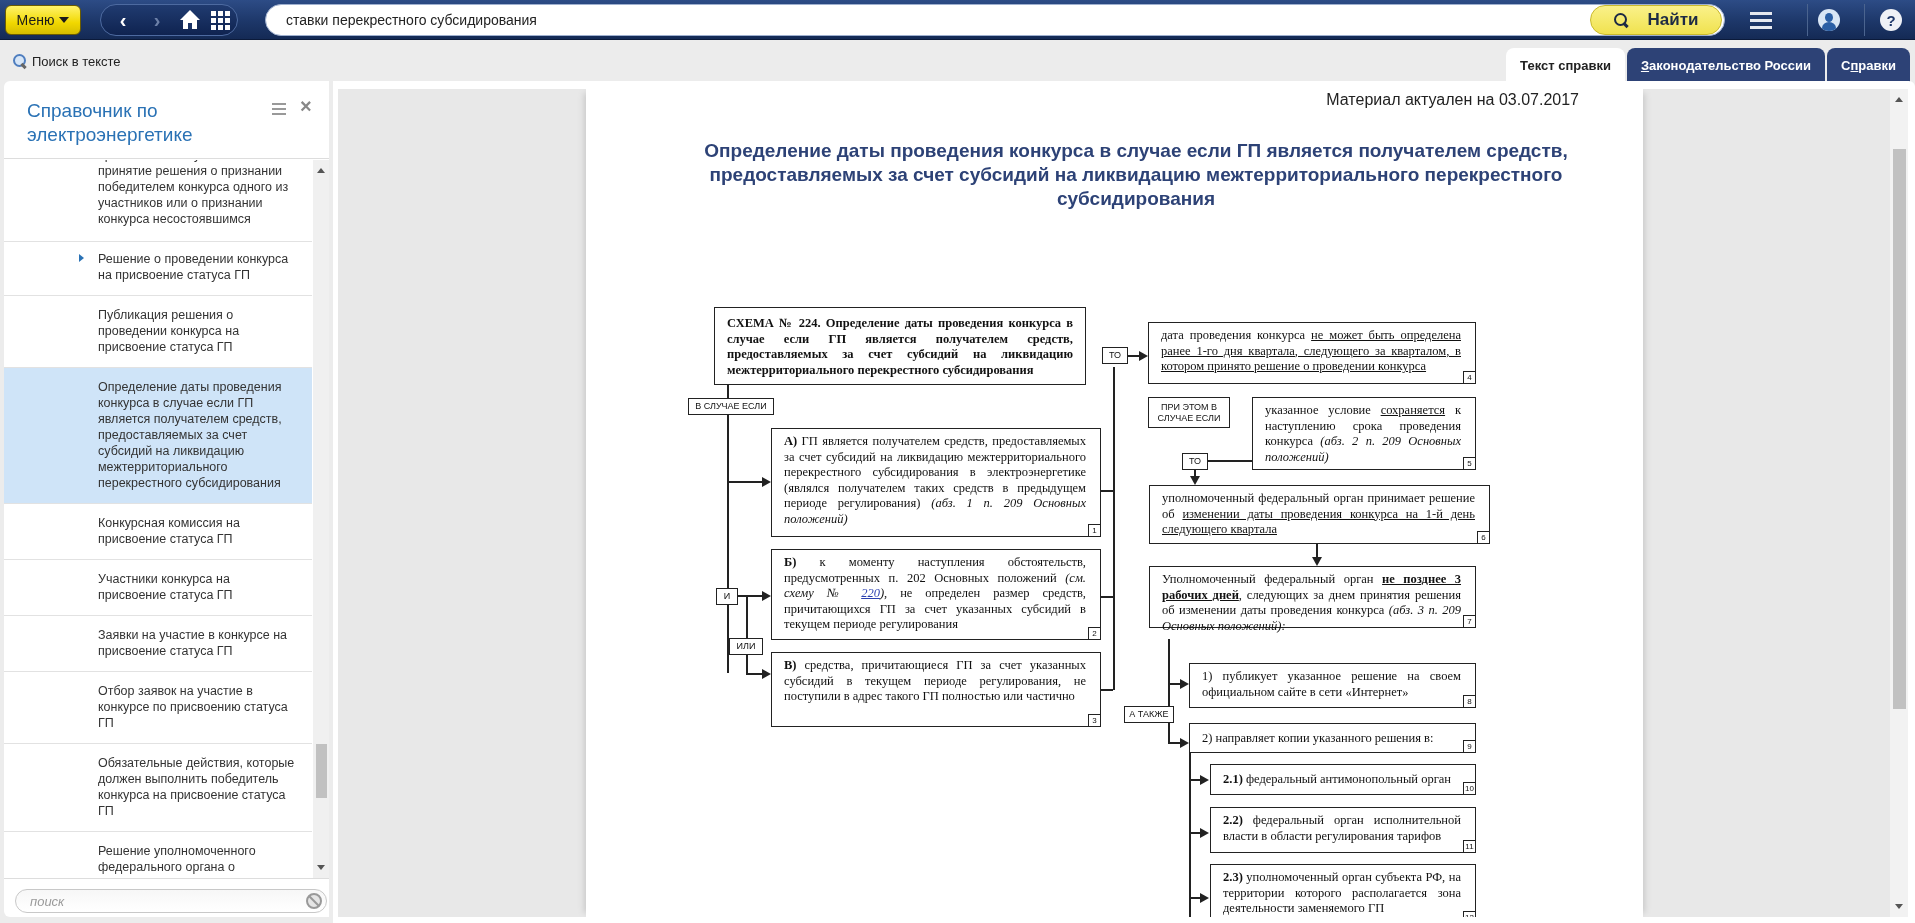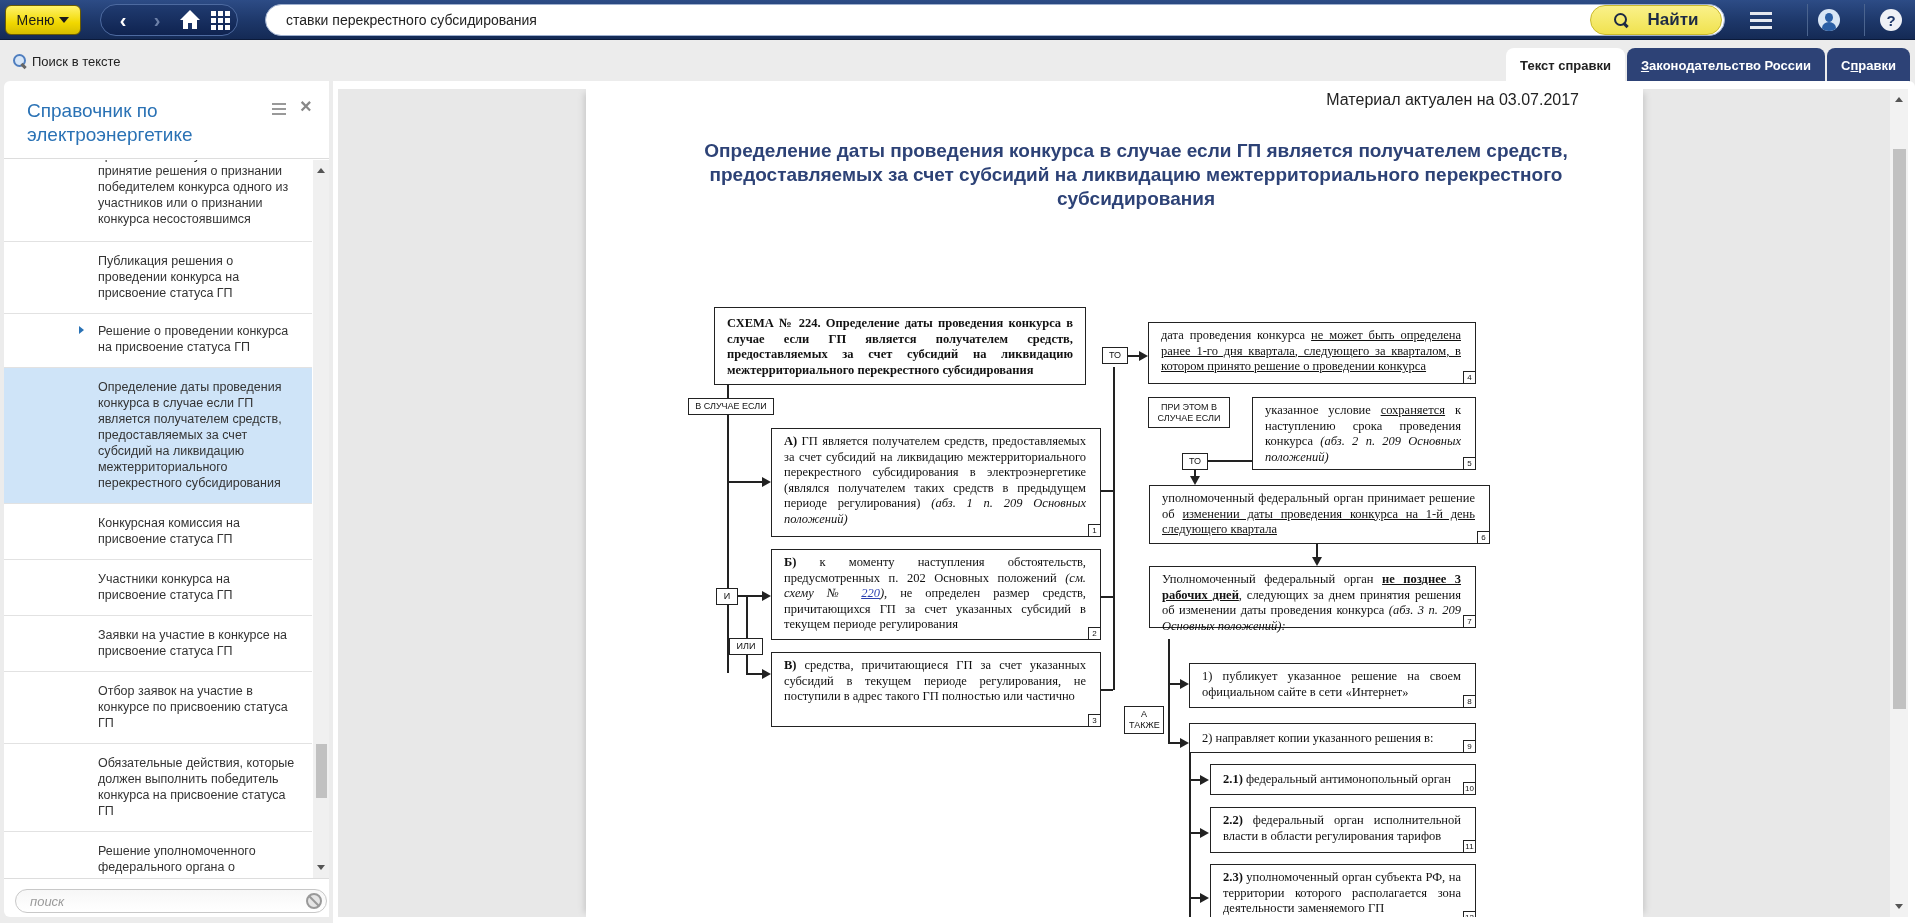--- a/index.html
+++ b/index.html
@@ -186,26 +186,26 @@
         <i></i>
         <i></i>
         <i></i>
       </div>
     <div class="sb-close">×</div>
   </div>
   <div class="sb-list">
     <div class="sb-item" style="margin-top:-13px; padding-top:0; padding-bottom:14px;">
       <span>присвоение статуса ГП и принятие решения о признании победителем конкурса одного из участников или о признании конкурса несостоявшимся</span>
     </div>
-    <div class="sb-item" style="padding-top:11px; padding-bottom:12px;">
-      <span>Публикация решения о проведении конкурса на присвоение статуса ГП</span>
-    </div>
     <div class="sb-item" style="padding-top:9px; padding-bottom:12px;">
       <span class="arrow"></span>
       <span>Решение о проведении конкурса на присвоение статуса ГП</span>
+    </div>
+    <div class="sb-item" style="padding-top:11px; padding-bottom:12px;">
+      <span>Публикация решения о проведении конкурса на присвоение статуса ГП</span>
     </div>
     <div class="sb-item sel" style="padding-top:11px; padding-bottom:12px;">
       <span>Определение даты проведения конкурса в случае если ГП является получателем средств, предоставляемых за счет субсидий на ликвидацию межтерриториального перекрестного субсидирования</span>
     </div>
     <div class="sb-item" style="padding-top:11px; padding-bottom:12px;">
       <span>Конкурсная комиссия на присвоение статуса ГП</span>
     </div>
     <div class="sb-item" style="padding-top:11px; padding-bottom:12px;">
       <span>Участники конкурса на присвоение статуса ГП</span>
     </div>
@@ -309,21 +309,21 @@
         </div>
         <div class="ln" style="left:730px; top:455px; width:1.5px; height:14px;"></div>
         <div class="arr d" style="left:726px; top:468px;"></div>
 
         <div class="box" style="left:563px; top:477px; width:327px; height:62px;">
           <span>Уполномоченный федеральный орган </span><span class="u b">не позднее 3 рабочих дней</span><span>, следующих за днем принятия решения об изменении даты проведения конкурса </span><span class="it">(абз. 3 п. 209 Основных положений):</span>
           <span class="num">7</span>
         </div>
 
         <div class="ln" style="left:582px; top:550px; width:1.5px; height:87px;"></div>
-        <div class="lbl" style="left:538px; top:617px; width:40px;">А ТАКЖЕ</div>
+        <div class="lbl" style="left:538px; top:617px; width:50px;">А ТАКЖЕ</div>
         <div class="ln" style="left:582px; top:594px; width:12px; height:1.5px;"></div>
         <div class="arr r" style="left:594px; top:590px;"></div>
         <div class="ln" style="left:582px; top:653px; width:12px; height:1.5px;"></div>
         <div class="ln" style="left:582px; top:637px; width:1.5px; height:17px;"></div>
         <div class="arr r" style="left:594px; top:649px;"></div>
 
         <div class="box" style="left:603px; top:574px; width:287px; height:45px;">
           <span>1) публикует указанное решение на своем официальном сайте в сети «Интернет»</span>
           <span class="num">8</span>
         </div>

